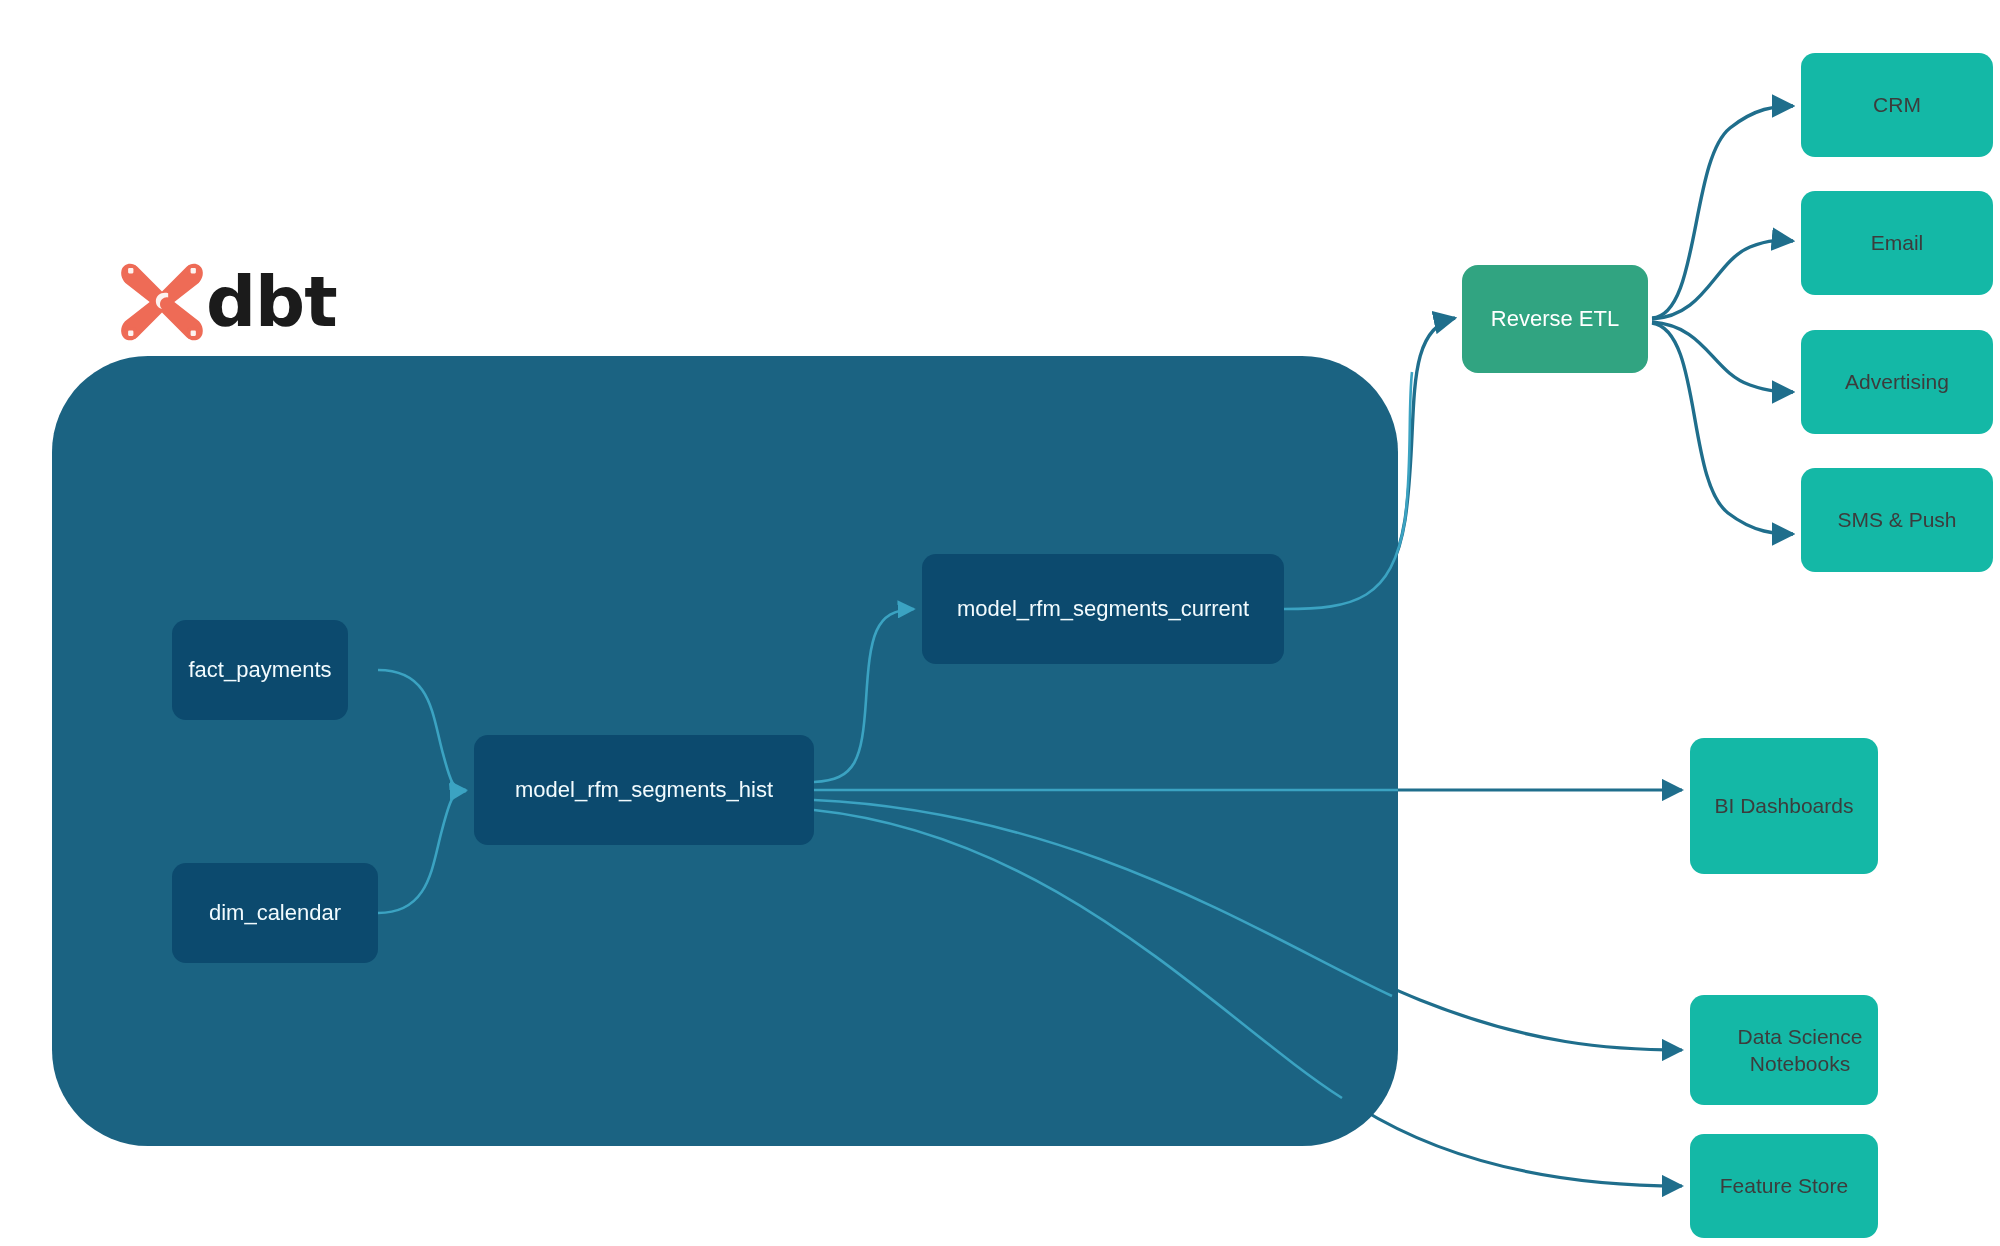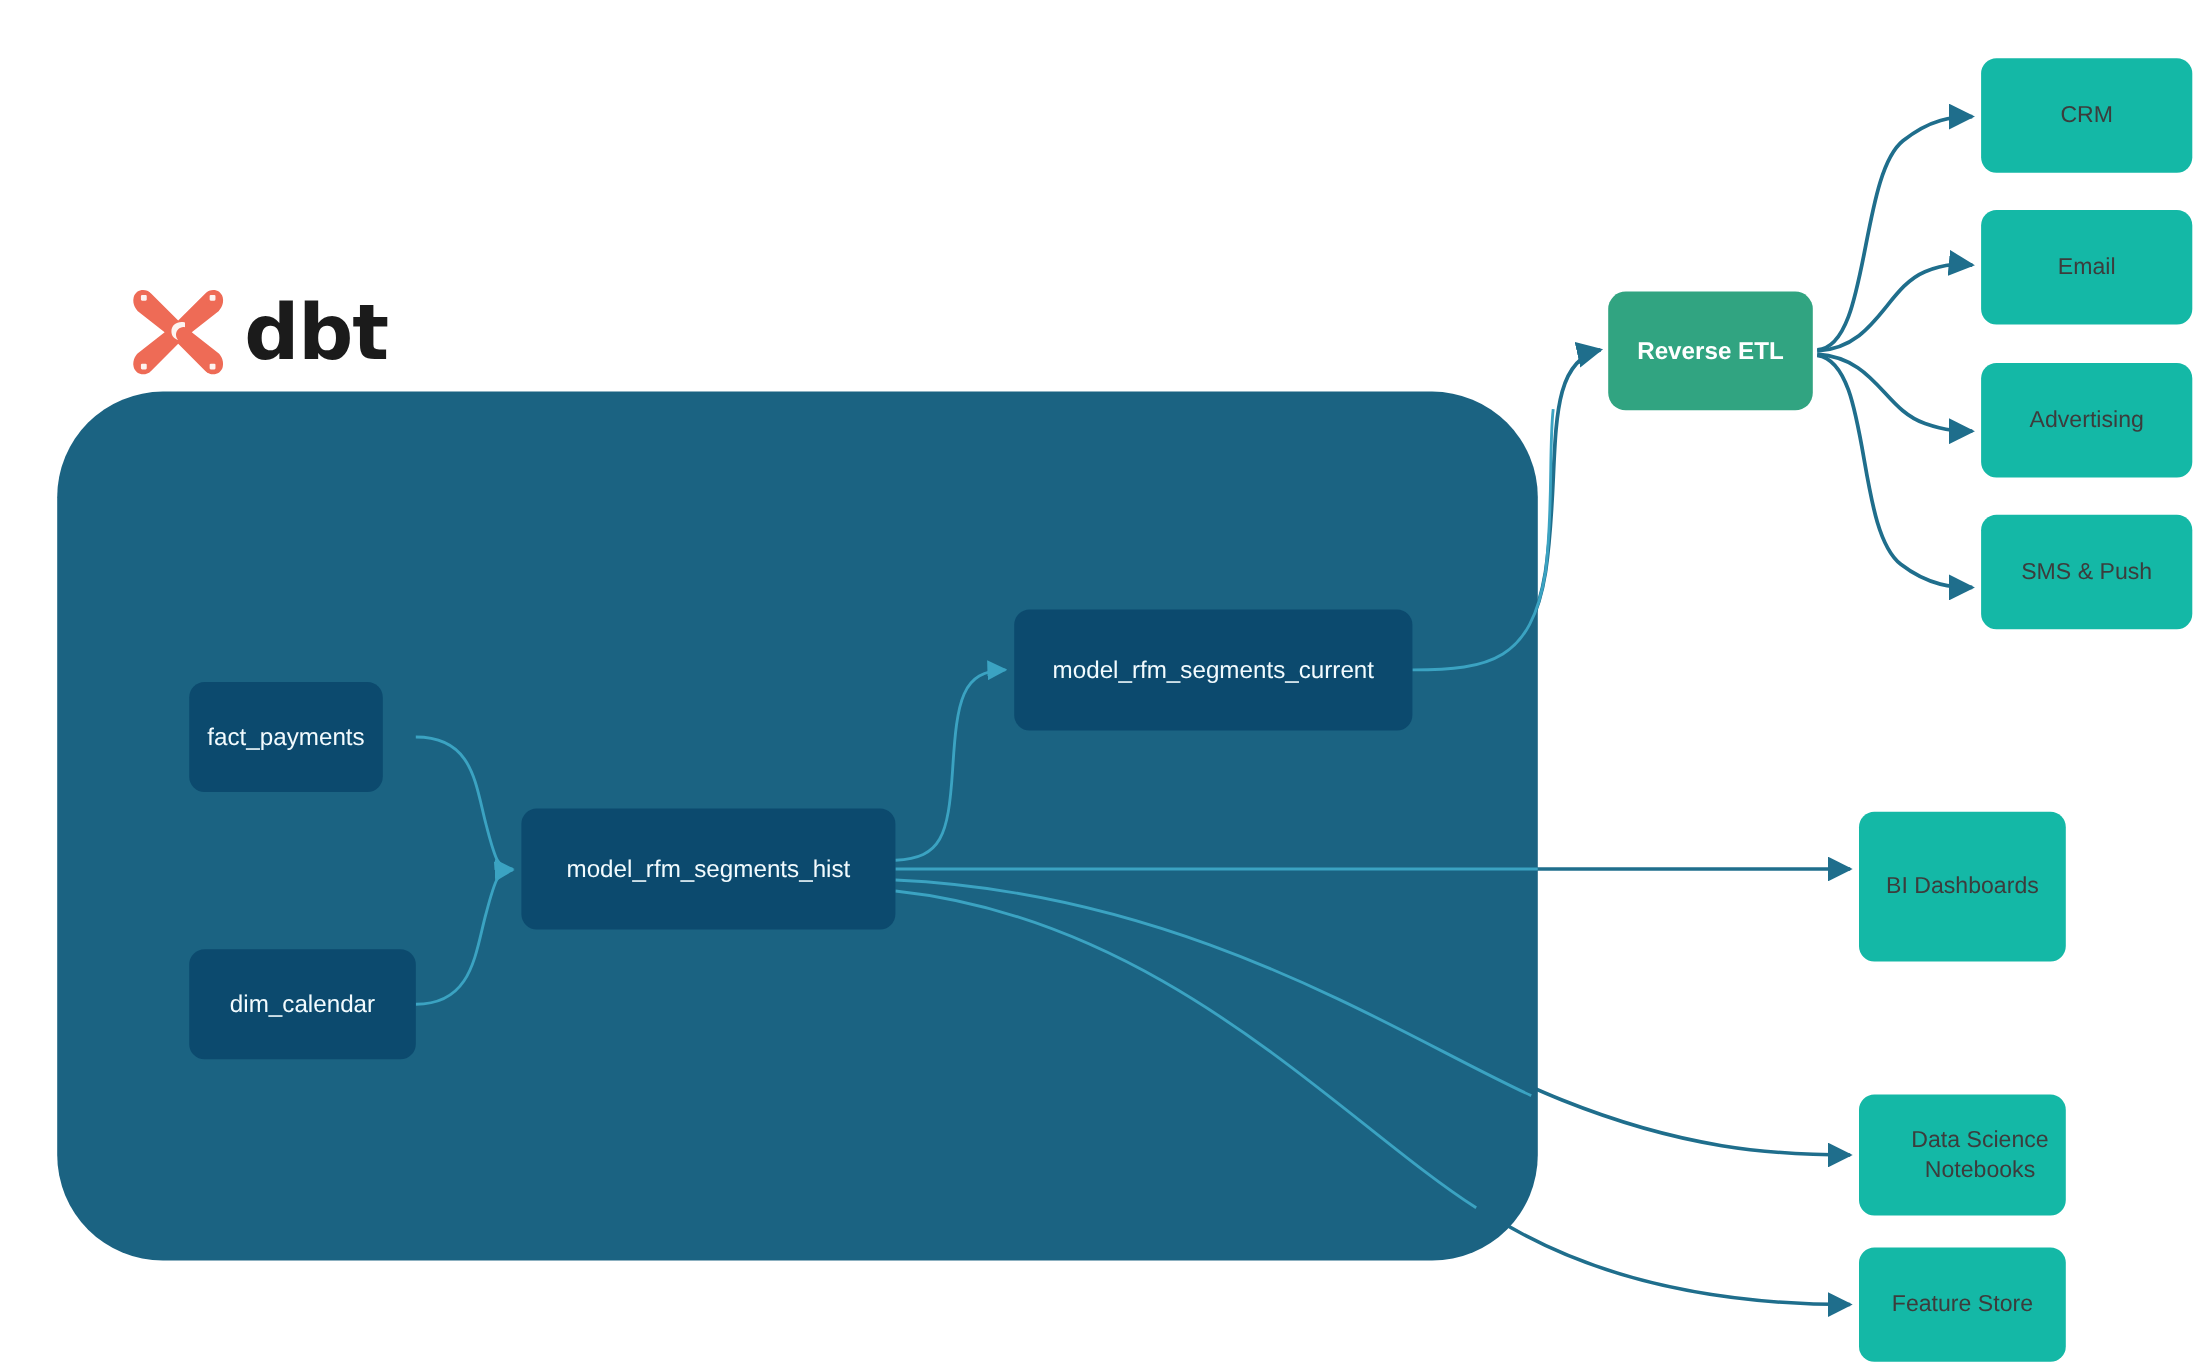--- a/index.html
+++ b/index.html
@@ -40,21 +40,20 @@
     z-index: 6;
   }
 
   
   .dbt-logo {
     position: absolute;
     left: 118px;
     top: 258px;
     display: flex;
     align-items: center;
-    gap: 16px;
     z-index: 5;
   }
   .dbt-mark {
     width: 88px;
     height: 88px;
     display: block;
   }
   .dbt-word {
     font-family: "DejaVu Sans", sans-serif;
     font-weight: 700;
@@ -92,21 +91,20 @@
     color: #f2fbfe;
     font-size: 22px;
     padding: 0 22px;
     align-items: center;
   }
   .node-green {
     background: #31a481;
     color: #ffffff;
     font-size: 22px;
     border-radius: 16px;
-    font-weight: bold;
   }
   .node-gray {
     background: #14b8a6;
     color: #3c3c3c;
     font-size: 21px;
     border-radius: 14px;
     line-height: 1.3;
   }
 
   

